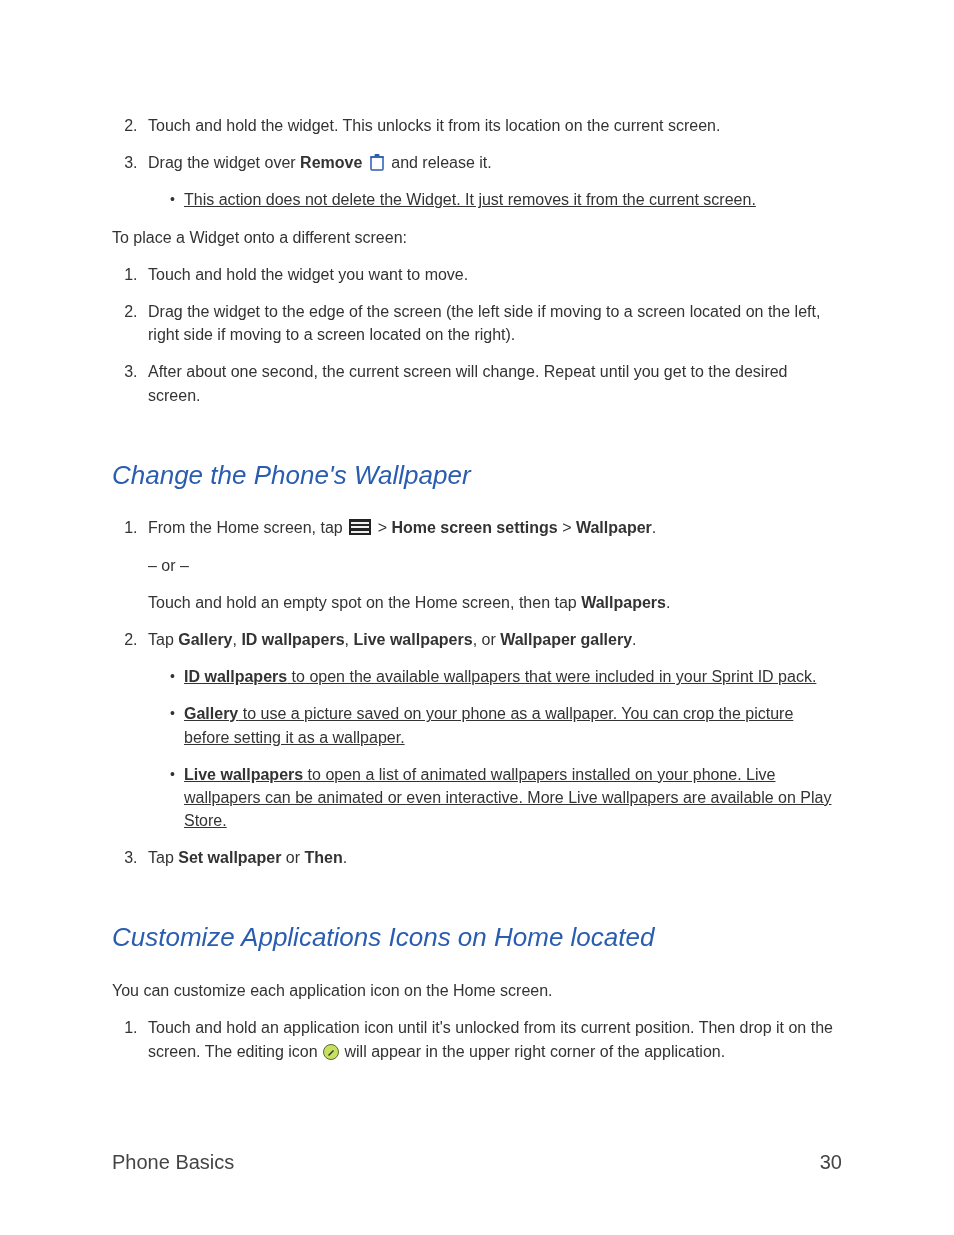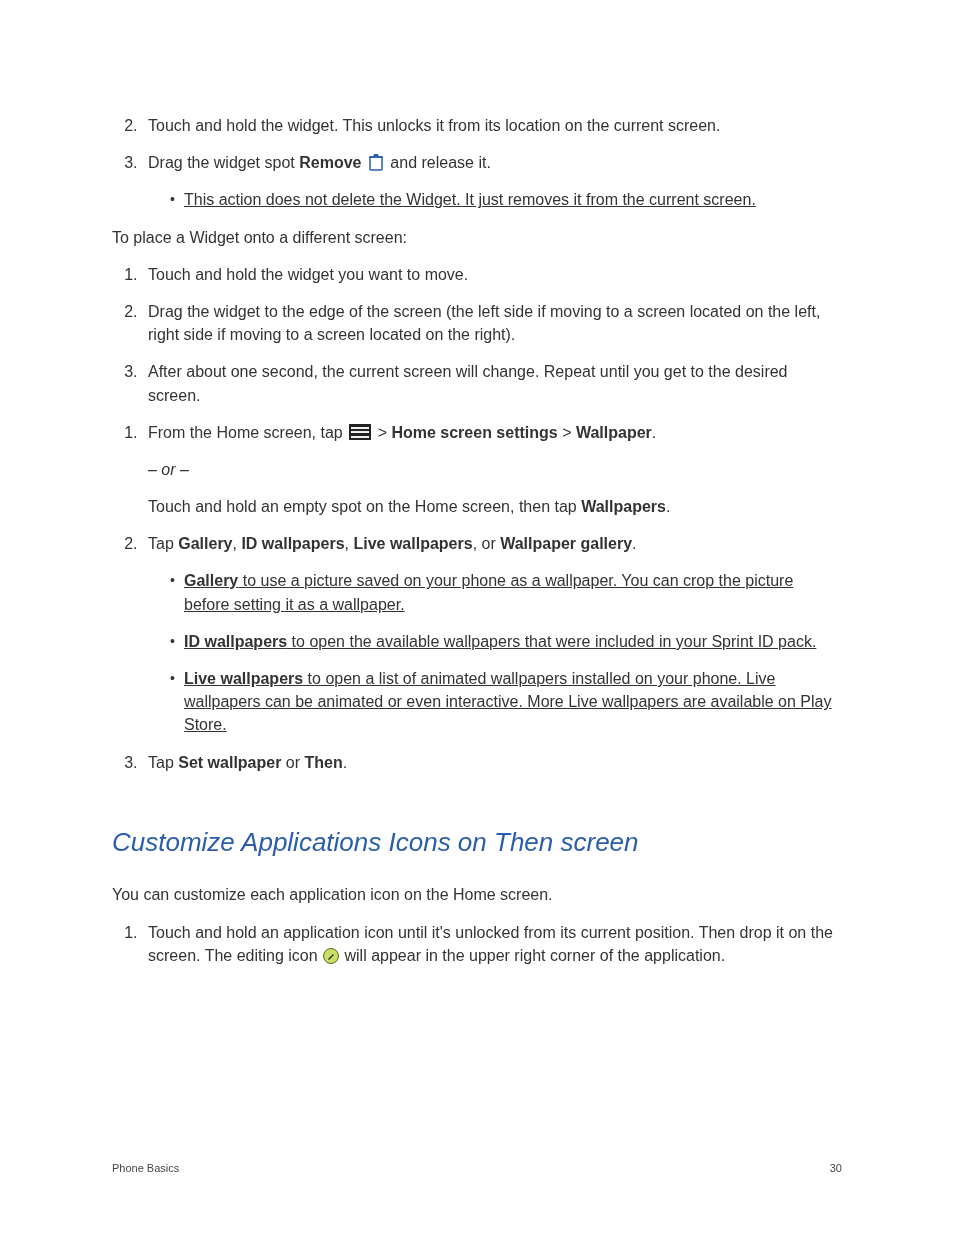--- a/index.html
+++ b/index.html
@@ -92,37 +92,37 @@
     margin: 0 1px;
   }
   .icon-edit svg { display:block; }
   .footer {
     position: absolute;
     left: 112px;
     right: 112px;
     bottom: 58px;
     display: flex;
     justify-content: space-between;
-    font-size: 11px;
+    font-size: 20px;
     color: #444;
     text-align: center;
   }
-  .orblock { margin: 14px 0 14px 0; font-style: italic; }
+  .orblock { margin: 14px 0 14px 0; }
 </style>
 </head>
 <body>
 
 <div class="page">
 
   <ol start="2">
     <li>
       <span>Touch and hold the widget. This unlocks it from its location on the current screen.</span>
     </li>
     <li>
-      <span>Drag the widget spot </span><span class="b">Remove</span>
+      <span>Drag the widget over </span><span class="b">Remove</span>
       <span class="icon-trash">
         <svg viewBox="0 0 16 18">
             <rect x="2" y="4" width="12" height="13" rx="1" fill="none" stroke="#2a5db0" stroke-width="1.5"></rect>
             <rect x="5.5" y="1" width="5" height="2.5" rx="1" fill="#2a5db0"></rect>
             <line x1="1" y1="4" x2="15" y2="4" stroke="#2a5db0" stroke-width="1.5"></line>
           </svg>
       </span><span> and release it.</span>
       <ul class="bullet">
         <li>
           <span>This action does not delete the Widget. It just removes it from the current screen.</span>
@@ -132,43 +132,44 @@
   </ol>
 
   <p class="body">To place a Widget onto a different screen:</p>
 
   <ol>
     <li><span>Touch and hold the widget you want to move.</span></li>
     <li><span>Drag the widget to the edge of the screen (the left side if moving to a screen located on the left, right side if moving to a screen located on the right).</span></li>
     <li><span>After about one second, the current screen will change. Repeat until you get to the desired screen.</span></li>
   </ol>
 
+  <h2 class="section-heading">Change the Phone's Wallpaper</h2>
 
   <ol>
     <li>
       <span>From the Home screen, tap </span><span class="icon-menu"></span><span> &gt; </span><span class="b">Home screen settings</span><span> &gt; </span><span class="b">Wallpaper</span><span>.</span>
       <p class="orblock">– or –</p>
       <p class="body" style="margin-top:10px">
         <span>Touch and hold an empty spot on the Home screen, then tap </span><span class="b">Wallpapers</span><span>.</span>
       </p>
     </li>
     <li>
       <span>Tap </span><span class="b">Gallery</span><span>, </span><span class="b">ID wallpapers</span><span>, </span><span class="b">Live wallpapers</span><span>, or </span><span class="b">Wallpaper gallery</span><span>.</span>
       <ul class="bullet">
+        <li><span class="b">ID wallpapers</span><span> to open the available wallpapers that were included in your Sprint ID pack.</span></li>
         <li><span class="b">Gallery</span><span> to use a picture saved on your phone as a wallpaper. You can crop the picture before setting it as a wallpaper.</span></li>
-        <li><span class="b">ID wallpapers</span><span> to open the available wallpapers that were included in your Sprint ID pack.</span></li>
         <li><span class="b">Live wallpapers</span><span> to open a list of animated wallpapers installed on your phone. Live wallpapers can be animated or even interactive. More Live wallpapers are available on Play Store.</span></li>
       </ul>
     </li>
     <li>
       <span>Tap </span><span class="b">Set wallpaper</span><span> or </span><span class="b">Then</span><span>.</span>
     </li>
   </ol>
 
-  <h2 class="section-heading">Customize Applications Icons on Then screen</h2>
+  <h2 class="section-heading">Customize Applications Icons on Home located</h2>
   <p class="body">You can customize each application icon on the Home screen.</p>
 
   <ol>
     <li>
       <span>Touch and hold an application icon until it's unlocked from its current position. Then drop it on the screen. The editing icon </span><span class="icon-edit">
         <svg viewBox="0 0 16 16">
             <circle cx="8" cy="8" r="7.5" fill="#c8e060" stroke="#556b2f" stroke-width="1"></circle>
             <path d="M5 11 L10 6 L11 7 L6 12 Z" fill="#333"></path>
           </svg>
       </span><span> will appear in the upper right corner of the application.</span>

